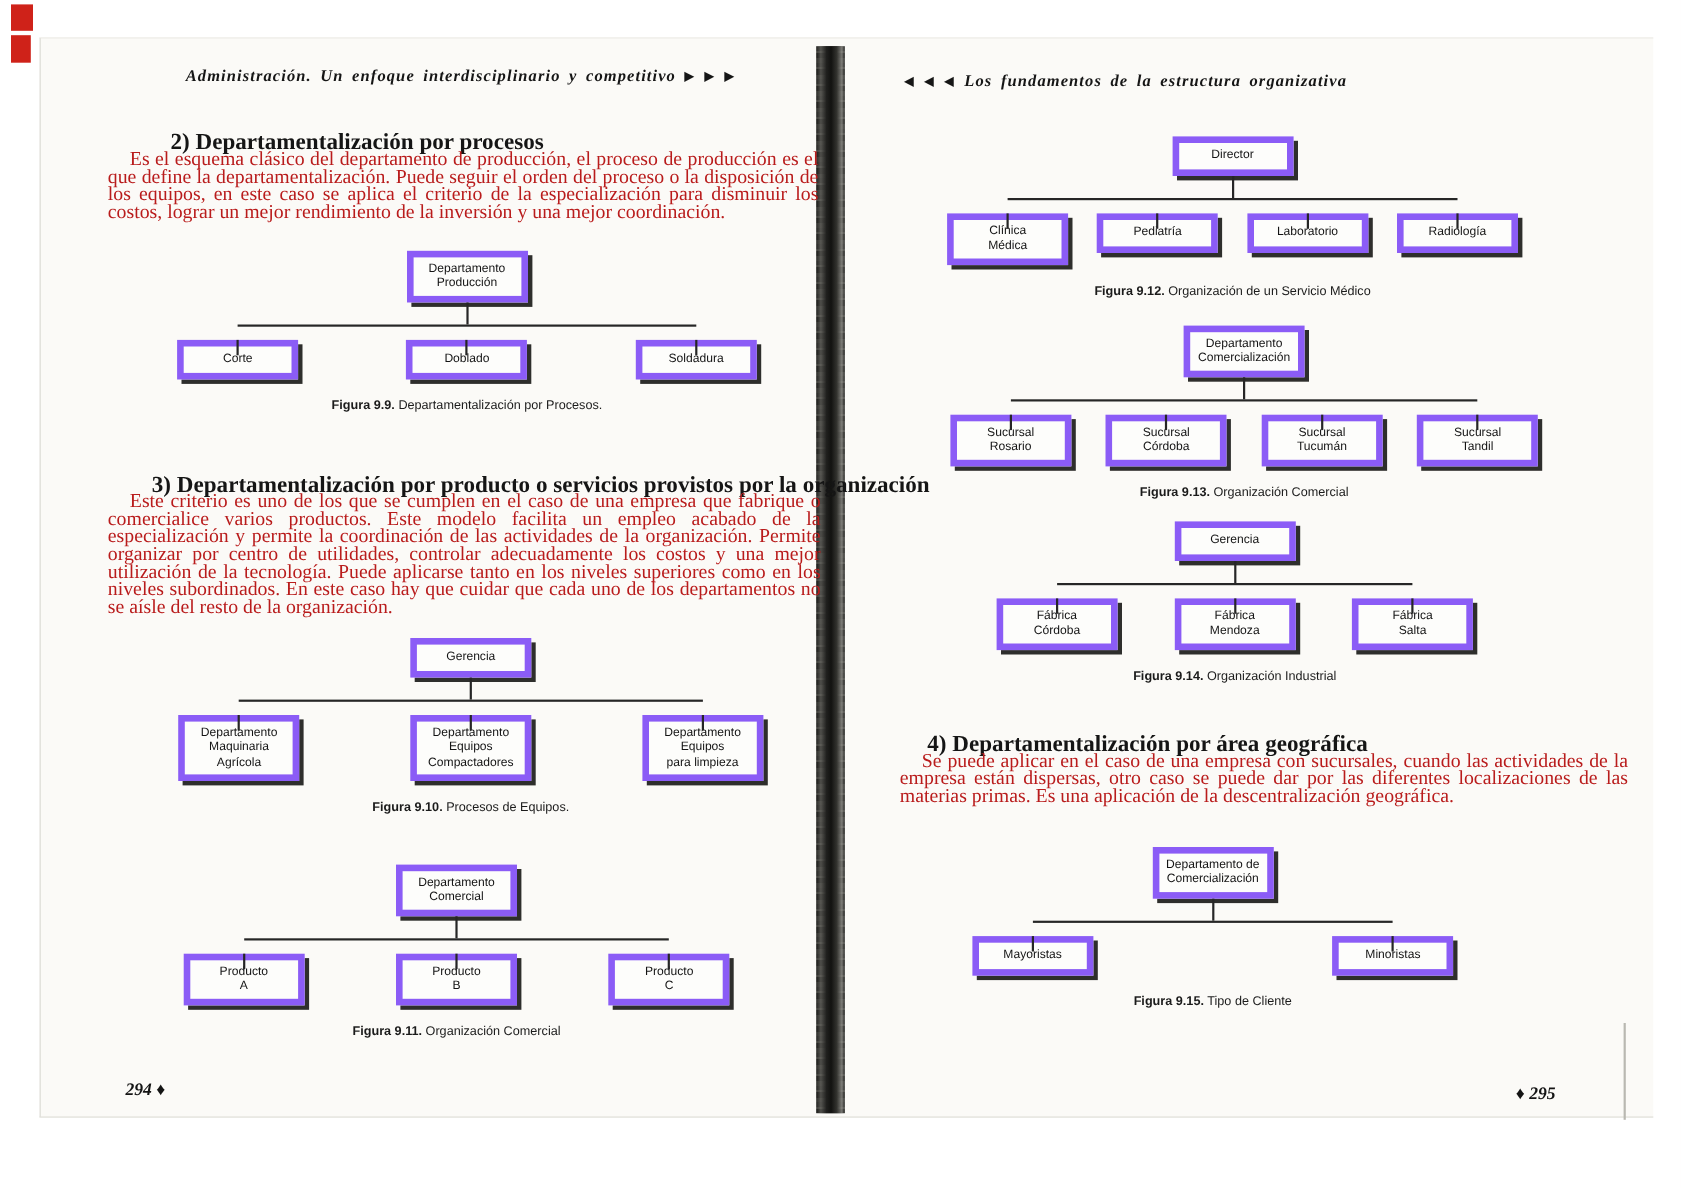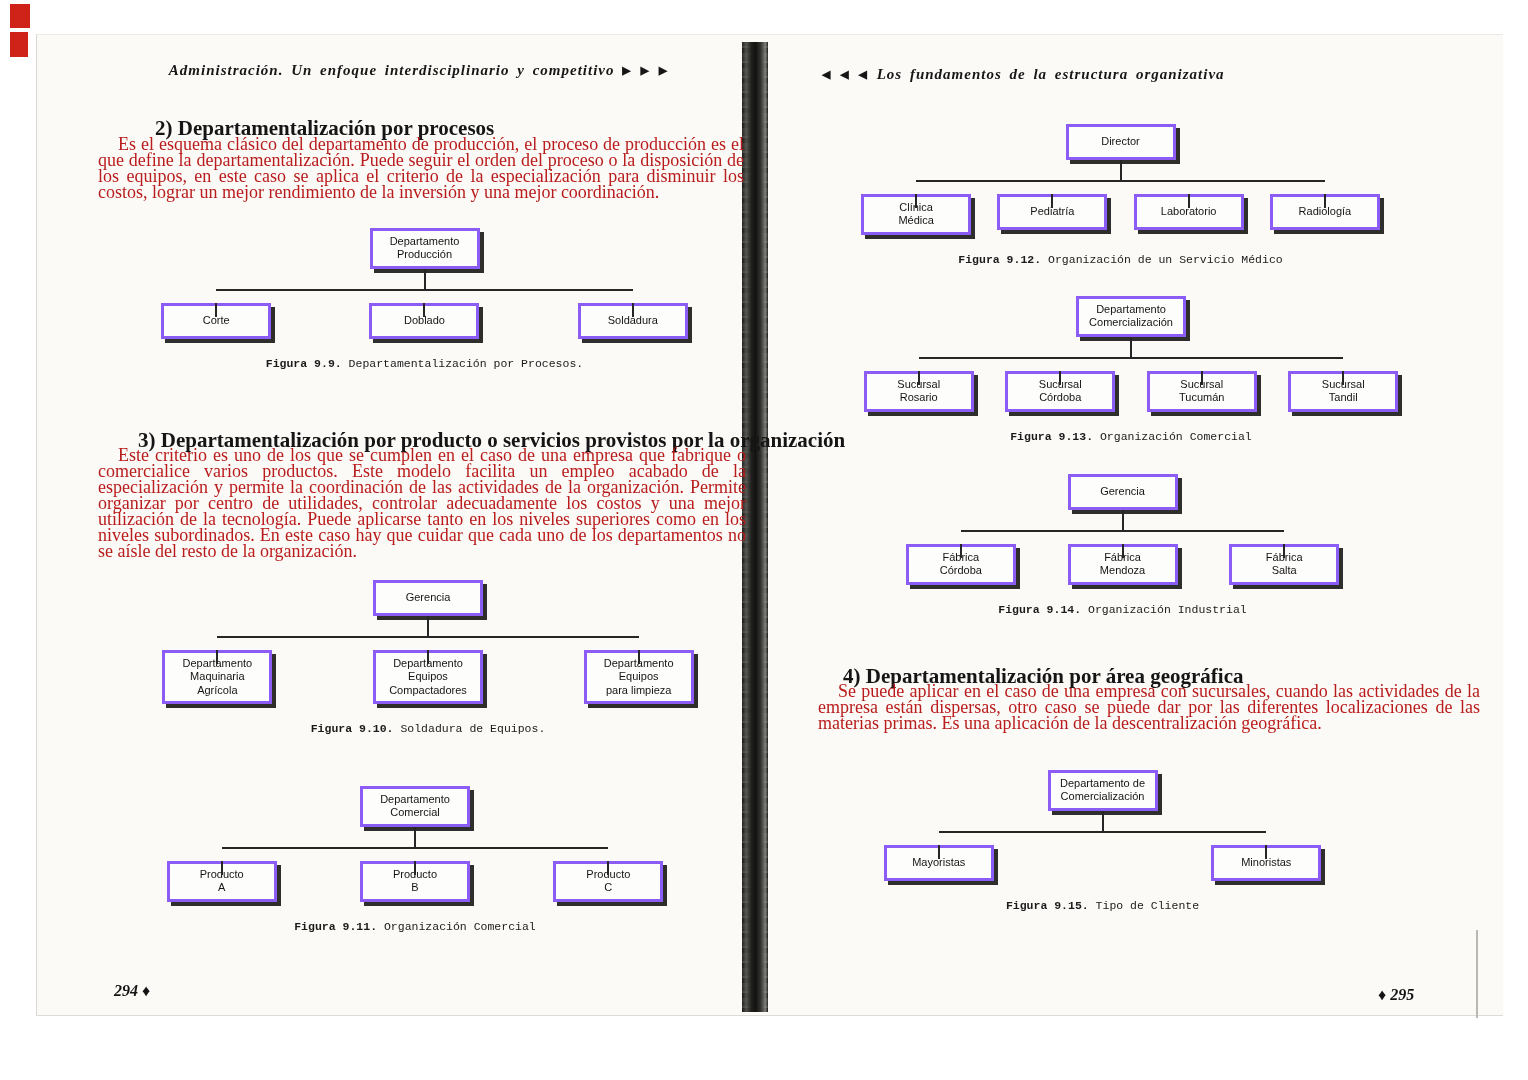--- a/index.html
+++ b/index.html
@@ -37,32 +37,32 @@
     position:absolute;font-size:18px;line-height:16px;text-align:justify;
     text-indent:20px;color:#b91c1c;
   }
 
   .page-num{position:absolute;font-style:italic;font-weight:bold;font-size:16px;color:#141414;}
 
   
   .orgchart{position:absolute;display:flex;flex-direction:column;align-items:center;}
   .org-box{
     box-sizing:border-box;width:110px;min-height:36px;
-    background:#fdfdfb;border:3px solid #8b5cf6;box-shadow:4px 4px 0 #2e2e2c;
+    background:#fdfdfb;border:6px solid #8b5cf6;box-shadow:4px 4px 0 #2e2e2c;
     font-family:"Liberation Sans",sans-serif;font-size:11px;line-height:1.22;color:#141414;
     display:flex;align-items:center;justify-content:center;text-align:center;
     padding:4px 5px;white-space:pre-line;
   }
   .org-stem{width:2px;height:20px;background:#262626;}
   .org-row{display:flex;width:100%;position:relative;padding-top:14px;}
   .org-rail{position:absolute;top:0;height:2px;background:#262626;}
   .org-col{flex:1;display:flex;flex-direction:column;align-items:center;position:relative;}
   .org-col::before{content:"";position:absolute;top:0;width:2px;height:14px;background:#262626;left:calc(50% - 1px);}
   .org-caption{
-    margin-top:18px;font-family:Liberation Mono, monospace;font-size:11.5px;color:#1b1b1b;
+    margin-top:18px;font-family:Liberation Sans, sans-serif;font-size:11.5px;color:#1b1b1b;
     text-align:center;white-space:nowrap;
   }
   .org-cap-label{font-weight:bold;}
 </style>
 </head>
 <body>
 
 <div class="canvas">
 
   <div class="paper"></div>
@@ -115,21 +115,21 @@
           <div class="org-box">Departamento
 Equipos
 Compactadores</div>
         </div>
         <div class="org-col">
           <div class="org-box">Departamento
 Equipos
 para limpieza</div>
         </div>
       </div>
-      <div class="org-caption"><span class="org-cap-label">Figura 9.10.</span><span> Soldadura de Equipos.</span></div>
+      <div class="org-caption"><span class="org-cap-label">Figura 9.10.</span><span> Procesos de Equipos.</span></div>
     </div>
 
   <div class="orgchart" style="left:125px;top:786px;width:580px;">
       <div class="org-box">Departamento
 Comercial</div>
       <div class="org-stem"></div>
       <div class="org-row">
         <div class="org-rail" style="left: 16.6667%; right: 16.6667%;"></div>
         <div class="org-col">
           <div class="org-box">Producto

